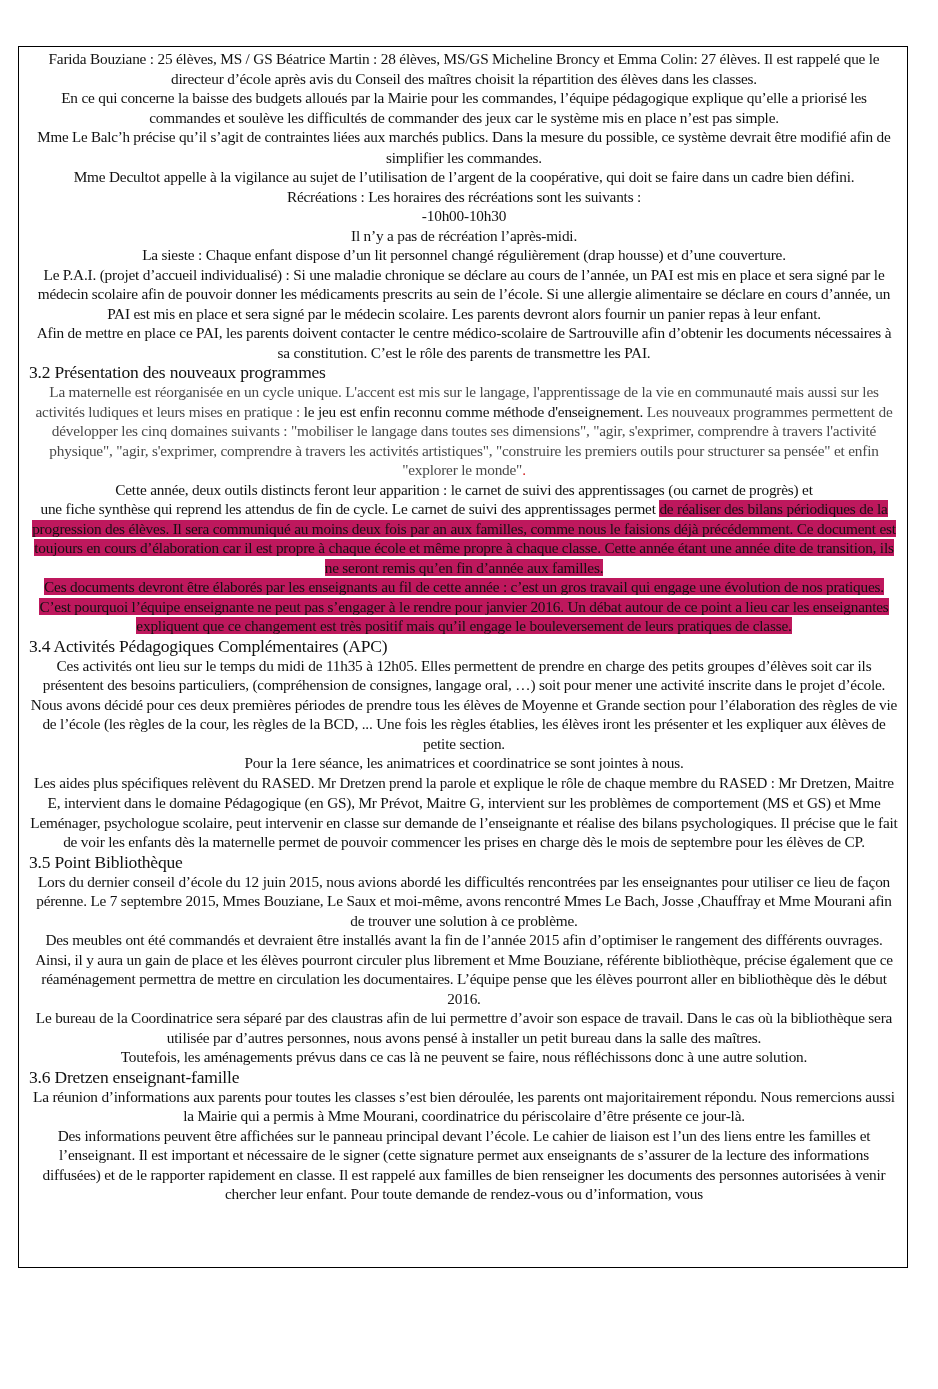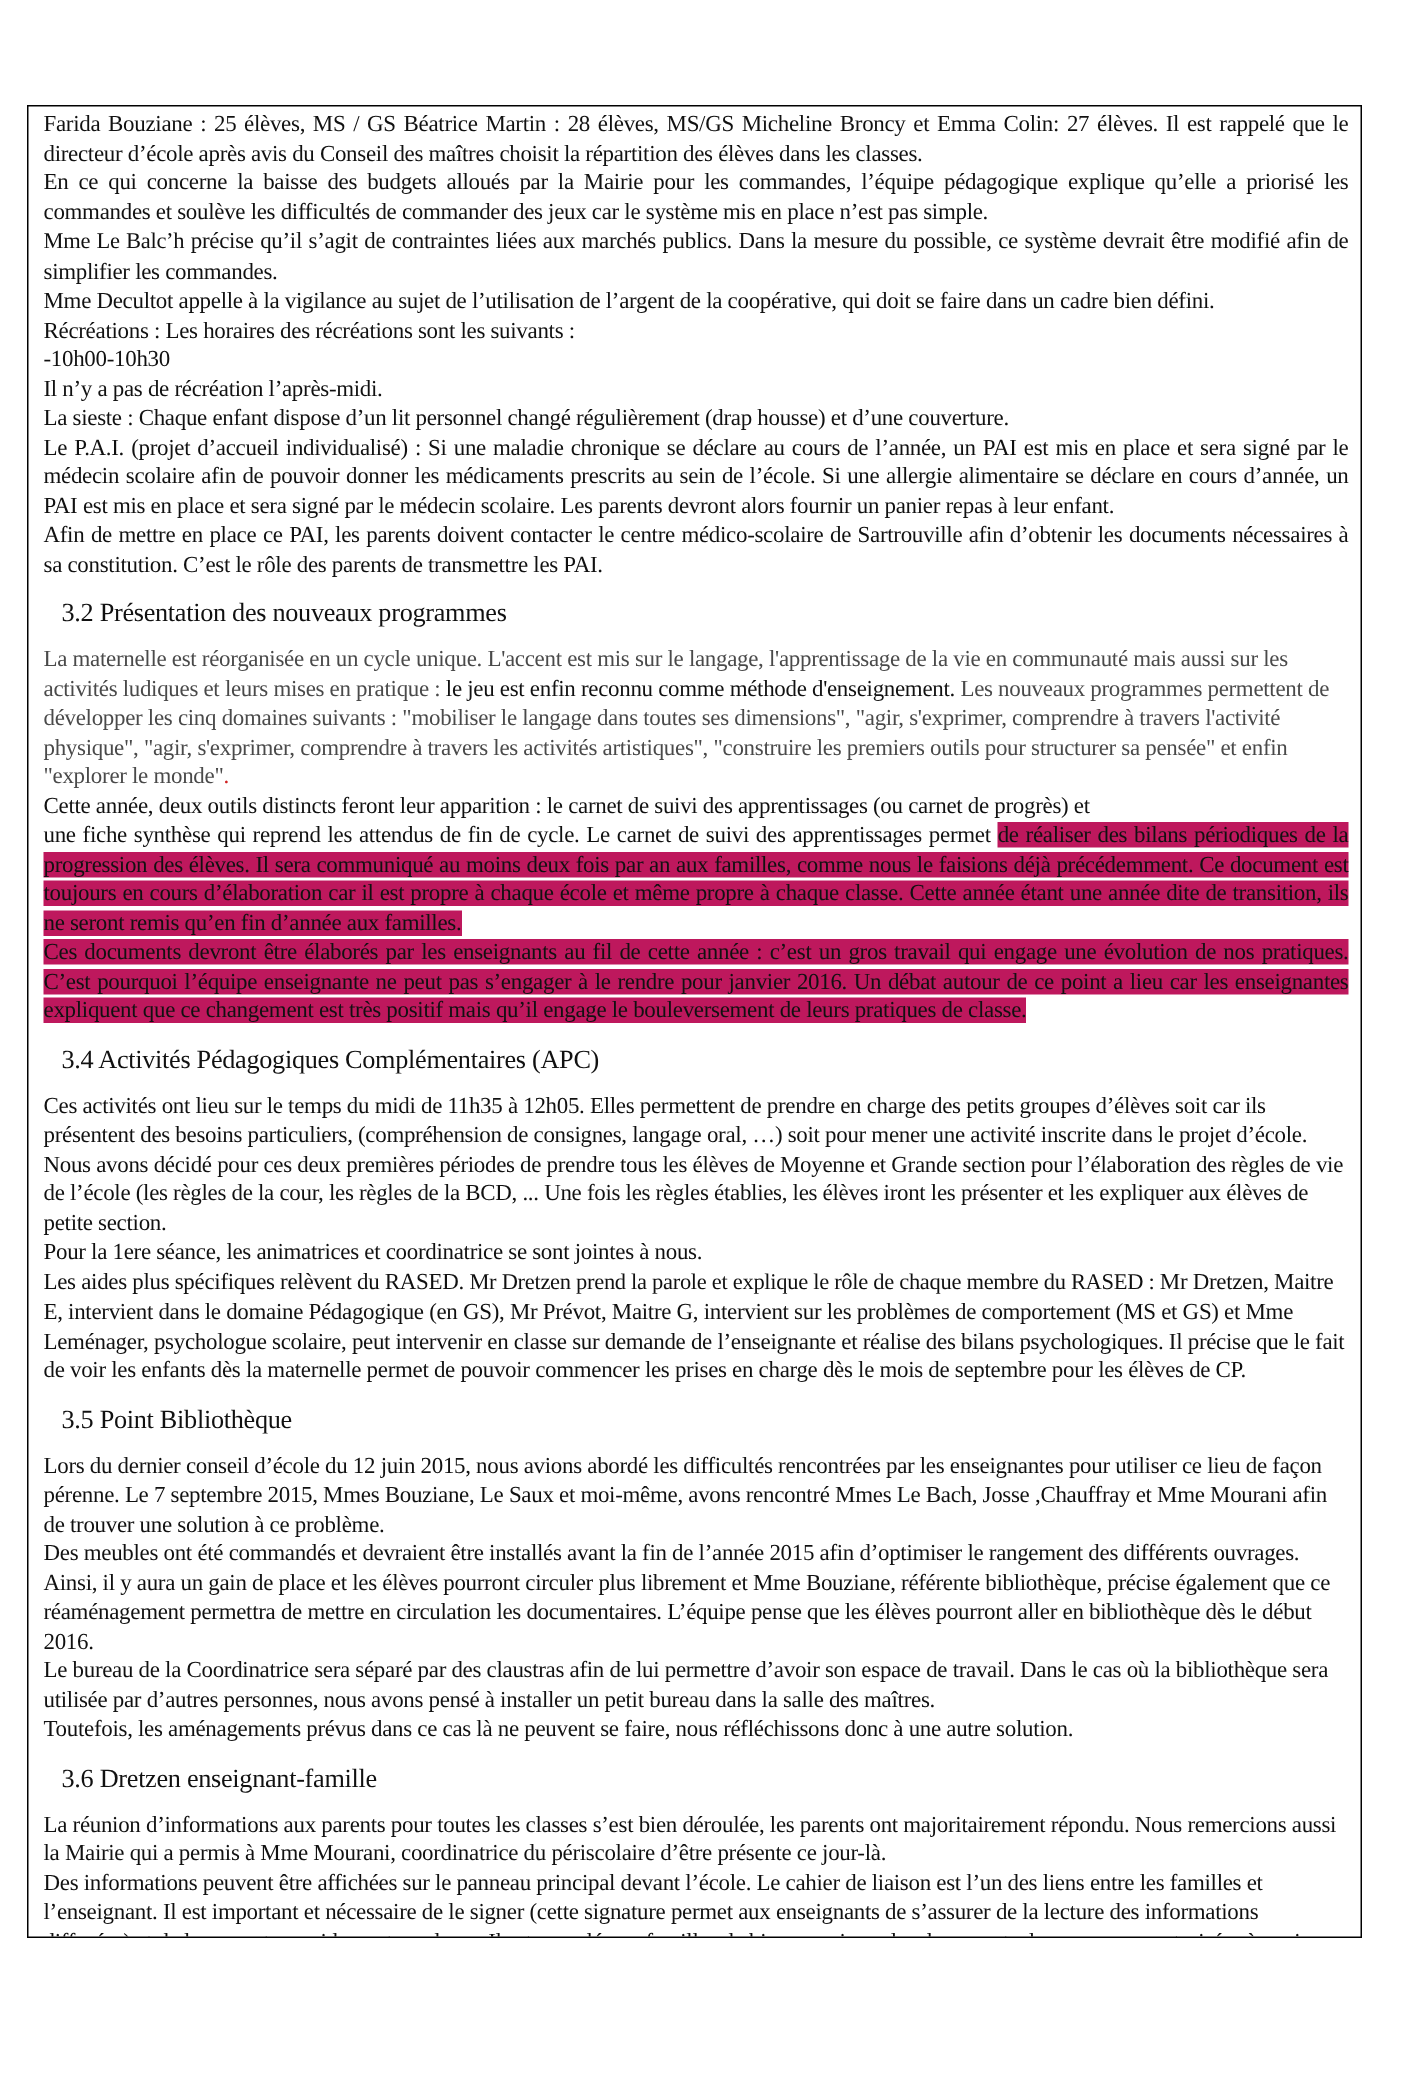--- a/index.html
+++ b/index.html
@@ -1,30 +1,30 @@
 <!DOCTYPE html>
 <html><head>
 <meta charset="utf-8">
 <style>
   html, body { margin: 0; padding: 0; background: #ffffff; }
   body { width: 938px; height: 1389px; position: relative; overflow: hidden; }
   .page-frame {
-    position: absolute; left: 18px; top: 70px; width: 890px; height: 1222px;
+    position: absolute; left: 18px; top: 46px; width: 890px; height: 1222px;
     border: 1.5px solid #000; box-sizing: border-box; overflow: hidden;
     padding: 2px 8px 0 10px;
   }
   .doc {
     font-family: "Liberation Serif", serif; font-size: 15.3px; line-height: 19.5px;
     color: #111; text-align: justify;
     letter-spacing: -0.2px;
   }
-  .doc p { margin: 0; }
+  .doc p { margin: 0; text-align: center; }
   .big { font-size: 15px; }
   .u { }
-  h2.sec { font-family: "Liberation Serif", serif; font-weight: normal; font-size: 17.5px; margin: 12px; line-height: 20px; color: #111; }
+  h2.sec { font-family: "Liberation Serif", serif; font-weight: normal; font-size: 17.5px; margin: 0; line-height: 20px; color: #111; }
   .gray { color: #4a4a4a; }
   .blk { color: #111; }
   .red { color: #d02020; }
   .hl { background: #be185d; }
   .nojust { text-align: left; }
 </style>
 </head>
 <body>
 
 <div class="page-frame">

